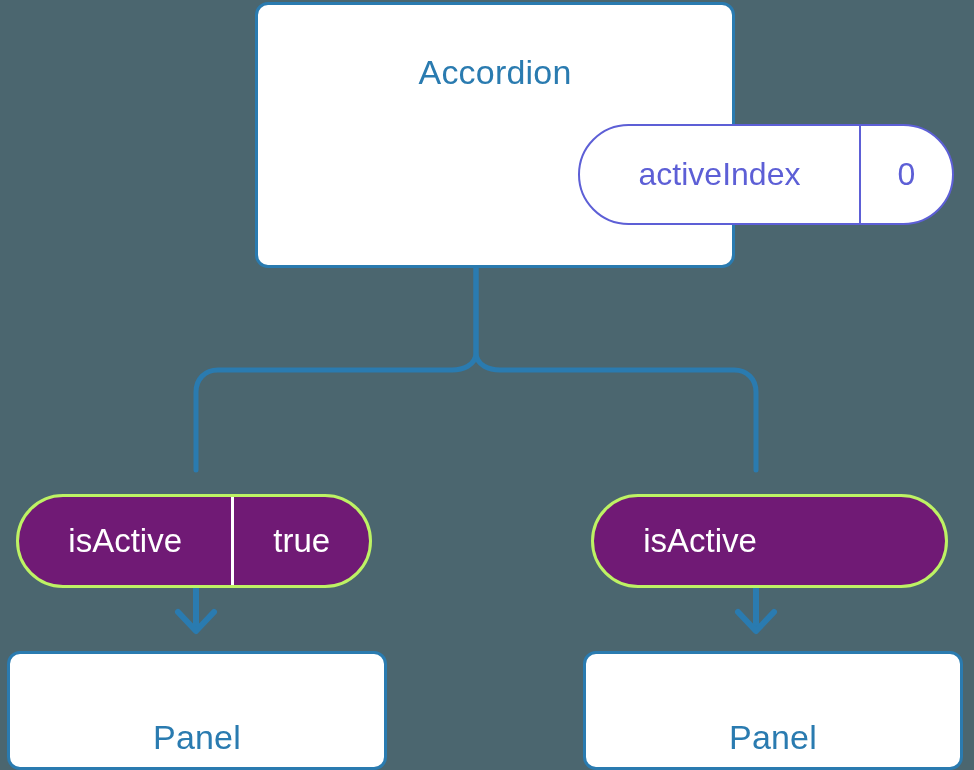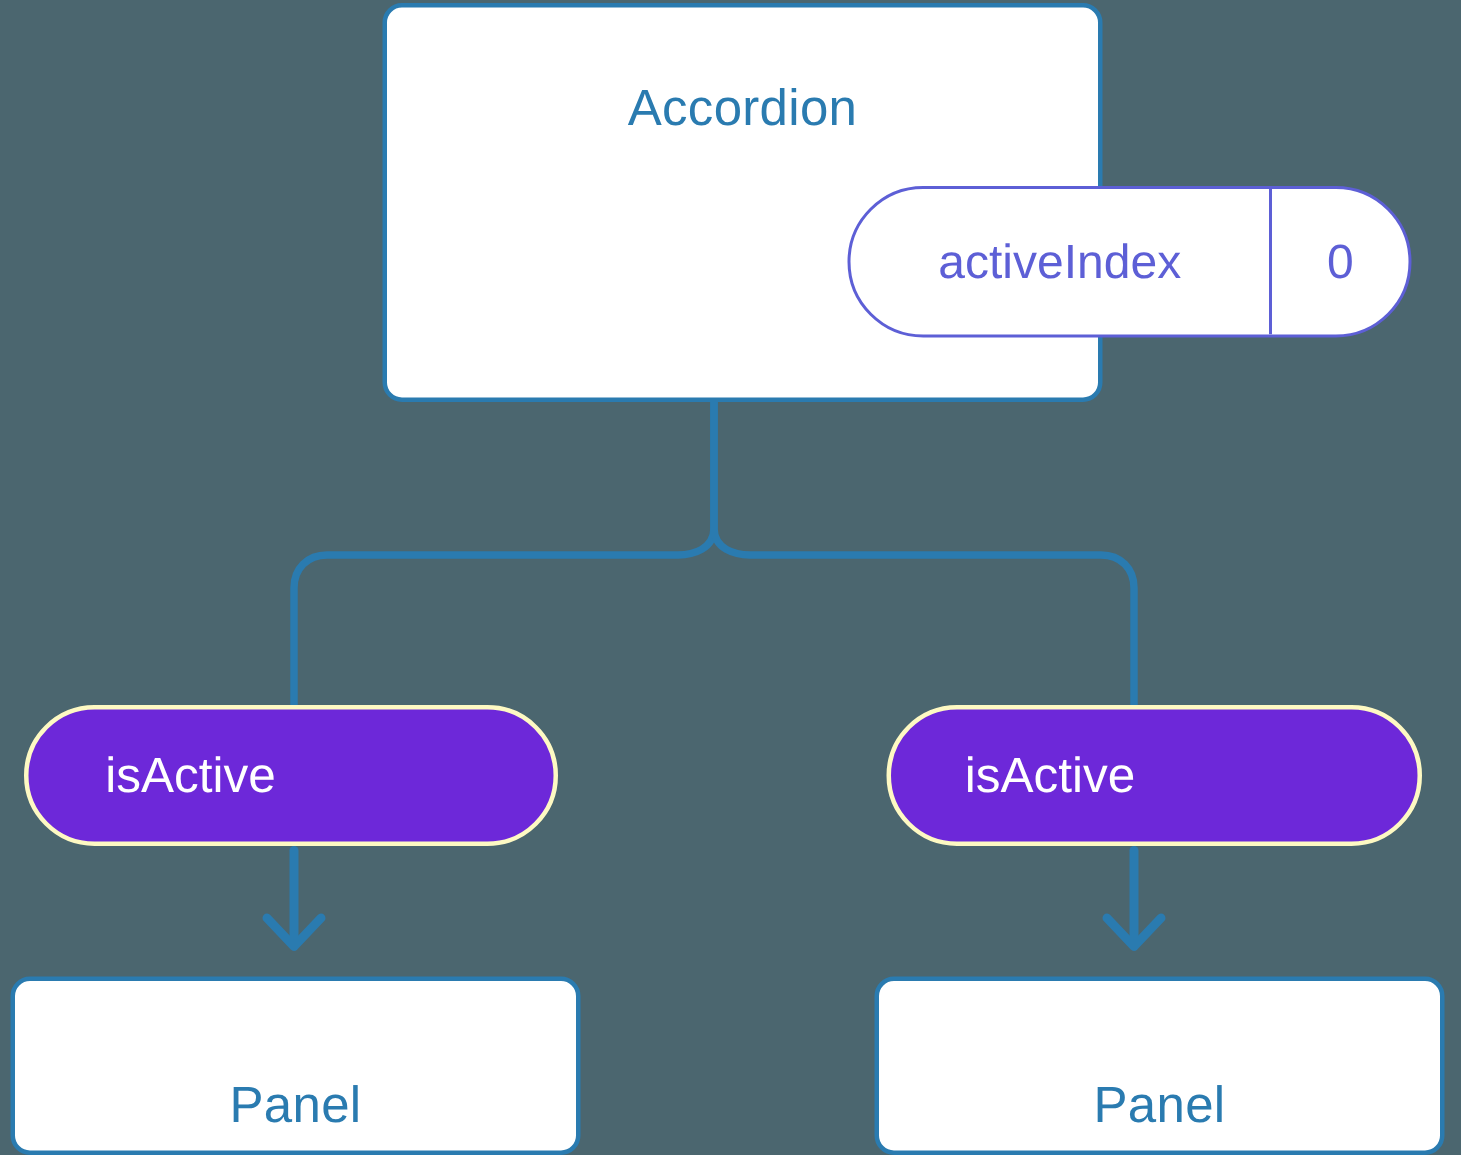--- a/index.html
+++ b/index.html
@@ -107,36 +107,37 @@
   .pill-outline .pill-val {
     color: #5d5fd6;
     font-size: 32px;
   }
   .pill-outline .pill-val {
     border-left: 2px solid #5d5fd6;
   }
 
   
   .pill-filled {
-    background: #6d28d9;
-    border: 3px solid #fef9c3;
+    background: #701a75;
+    border: 3px solid #bef264;
+    margin-top: 24px;
   }
   .pill-filled .pill-key,
   .pill-filled .pill-val {
     color: #ffffff;
     font-size: 33px;
   }
   .pill-filled .pill-val {
     border-left: 3px solid #ffffff;
   }
 
   
   #accordion-state-pill {
     position: absolute;
-    left: 307px;
+    left: 320px;
     top: 119px;
     width: 376px;
     height: 101px;
     z-index: 3;
   }
   #accordion-state-pill .pill-key { width: 282px; }
   #accordion-state-pill .pill-val { width: 94px; }
 
   #pill-left {
     left: 16px;
@@ -190,20 +191,21 @@
     <div class="card-title">Accordion</div>
 
     <div class="pill pill-outline" id="accordion-state-pill">
       <div class="pill-key">activeIndex</div>
       <div class="pill-val">0</div>
     </div>
   </div>
 
   <div class="node pill pill-filled" id="pill-left">
     <div class="pill-key">isActive</div>
+    <div class="pill-val">true</div>
   </div>
 
   <div class="node pill pill-filled" id="pill-right">
     <div class="pill-key">isActive</div>
   </div>
 
   <div class="node card panel-card" id="panel-left">
     <div class="card-title">Panel</div>
   </div>
 

